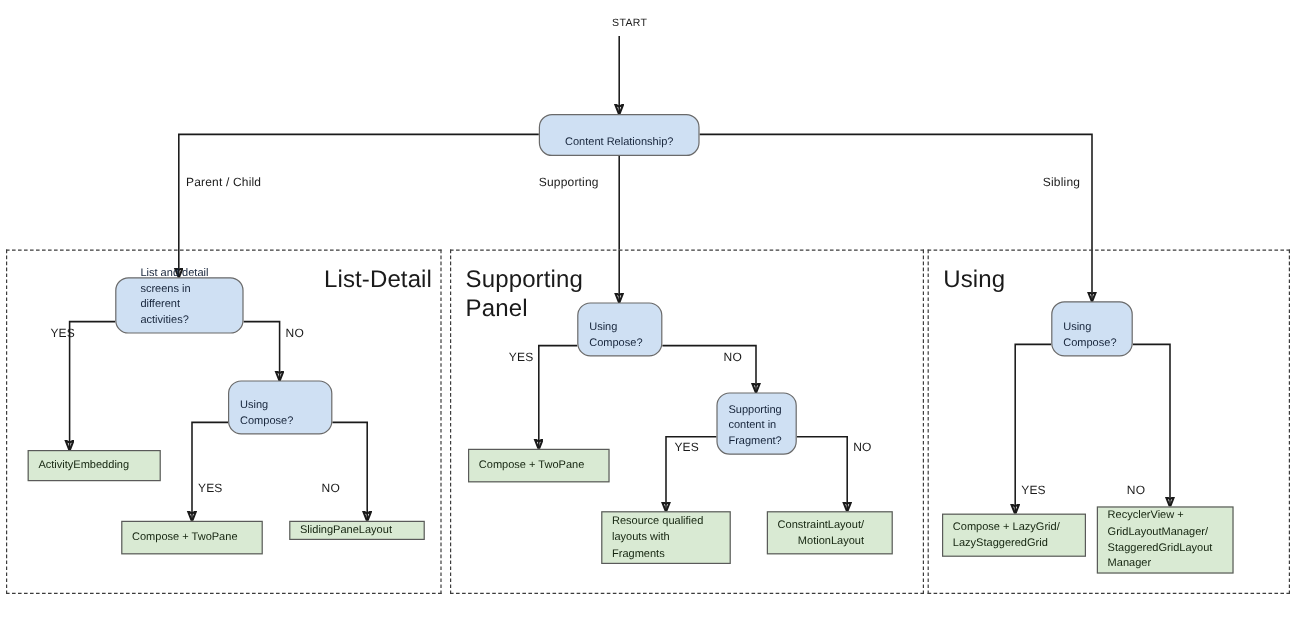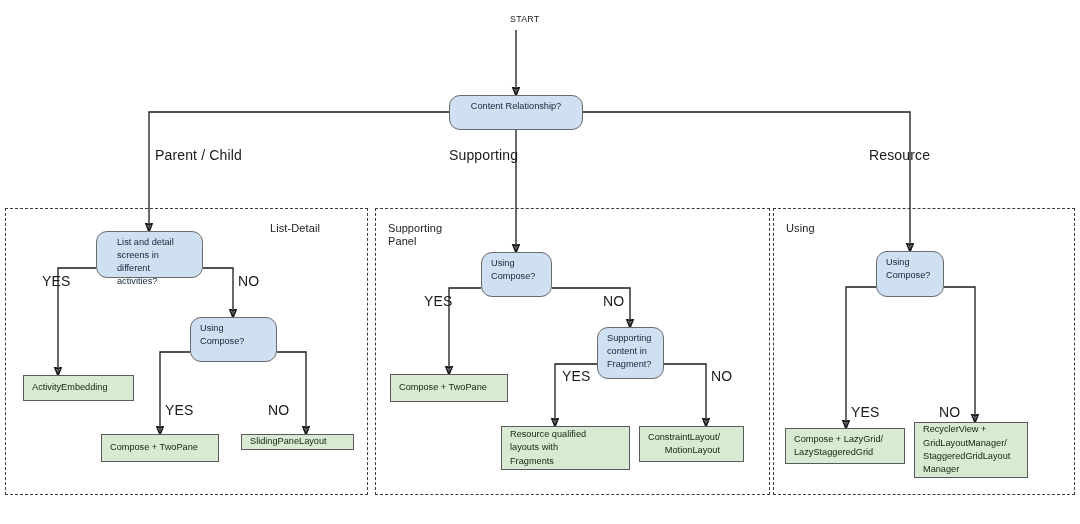--- a/index.html
+++ b/index.html
@@ -28,35 +28,35 @@
   }
   
   .group-box {
     position: absolute;
     border: 1.6px dashed #3c3c3c;
     background: transparent;
     box-sizing: border-box;
   }
   .group-title {
     position: absolute;
-    font-size: 11px;
+    font-size: 20px;
     color: #1a1a1a;
     line-height: 1.18;
     white-space: pre-line;
     letter-spacing: .1px;
   }
   
   .node-decision {
     position: absolute;
     box-sizing: border-box;
     background: #cfe0f3;
     border: 1.4px solid #6a6a6a;
     border-radius: 11px;
     display: flex;
-    align-items: flex-start;
+    align-items: flex-end;
     padding: 4px 9px;
     font-size: 9.2px;
     color: #16243a;
     line-height: 1.42;
     white-space: pre-line;
   }
   
   .node-terminal {
     position: absolute;
     box-sizing: border-box;
@@ -66,21 +66,21 @@
     align-items: center;
     padding: 3px 8px;
     font-size: 9.2px;
     color: #14240f;
     line-height: 1.45;
     white-space: pre-line;
   }
   
   .edge-label {
     position: absolute;
-    font-size: 14px;
+    font-size: 10px;
     color: #1a1a1a;
     white-space: nowrap;
     letter-spacing: .15px;
   }
   .start-label {
     position: absolute;
     font-size: 8.8px;
     color: #1a1a1a;
     letter-spacing: .3px;
     white-space: nowrap;
@@ -130,21 +130,21 @@
   </svg>
 
   <div class="start-label" style="left:494px; top:14px;margin-left:16px;">START</div>
 
   <div class="node-decision" style="left:449px; top:95px; width:134px; height:35px; justify-content:center;">
     <span>Content Relationship?</span>
   </div>
 
   <div class="edge-label" style="left:155px; top:147px;">Parent / Child</div>
   <div class="edge-label" style="left:449px; top:147px;">Supporting</div>
-  <div class="edge-label" style="left:869px; top:147px;">Resource</div>
+  <div class="edge-label" style="left:869px; top:147px;">Sibling</div>
 
   <div class="group-box" style="left:5px; top:208px; width:363px; height:287px;"></div>
   <div class="group-title" style="left:270px; top:222px;">List-Detail</div>
 
   <div class="node-decision" style="left:96px; top:231px; width:107px; height:47px;padding-left:20px;">
     <span>List and detail
 screens in different
 activities?</span>
   </div>
 
@@ -182,21 +182,21 @@
   <div class="node-decision" style="left:597px; top:327px; width:67px; height:52px;">
     <span>Supporting
 content in
 Fragment?</span>
   </div>
 
   <div class="node-terminal" style="left:390px; top:374px; width:118px; height:28px;">
     <span>Compose + TwoPane</span>
   </div>
 
-  <div class="node-terminal" style="left:501px; top:426px; width:129px; height:44px;">
+  <div class="node-terminal" style="left:501px; top:426px; width:108px; height:44px;">
     <span>Resource qualified
 layouts with
 Fragments</span>
   </div>
 
   <div class="node-terminal" style="left:639px; top:426px; width:105px; height:36px;text-align:right;">
     <span>ConstraintLayout/
 MotionLayout</span>
   </div>
 

